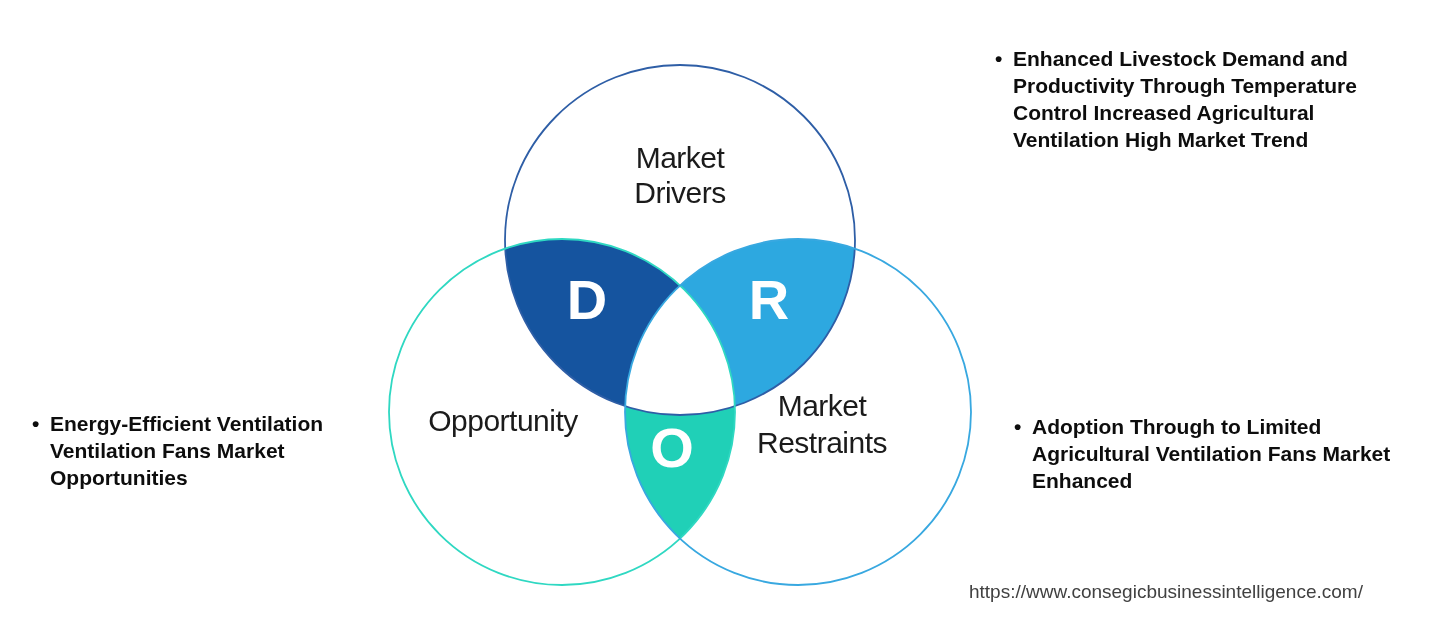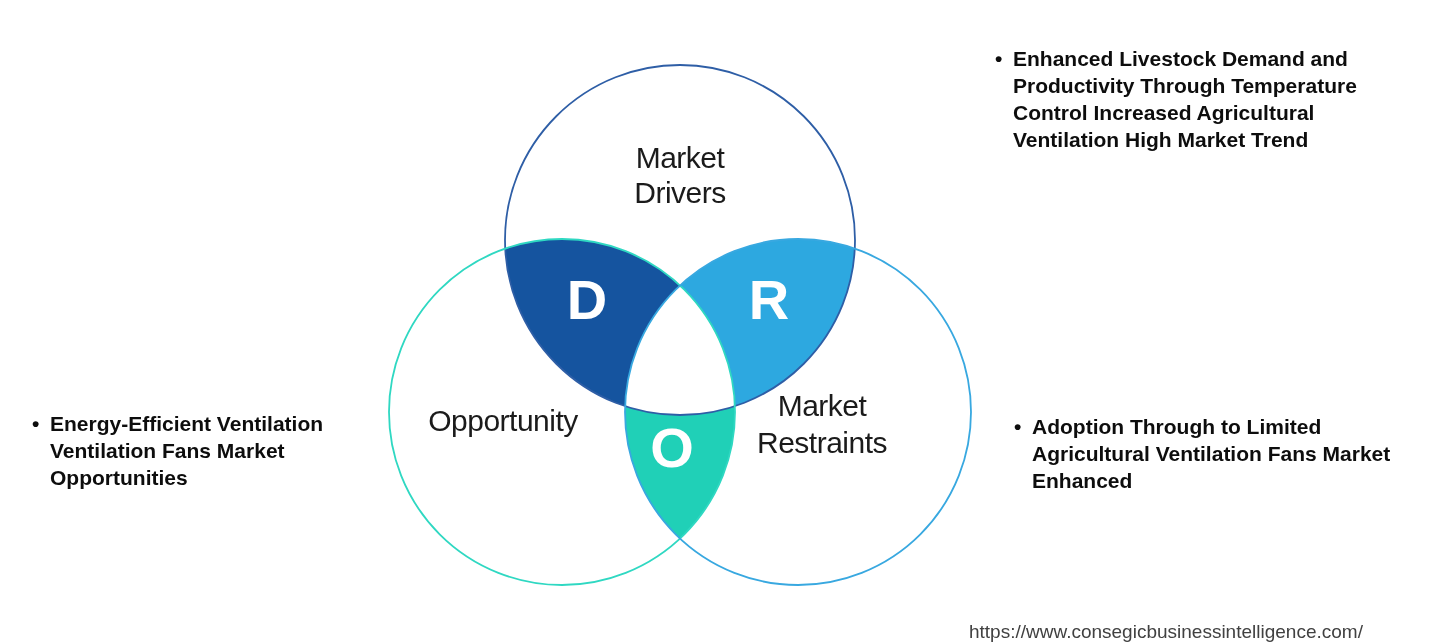--- a/index.html
+++ b/index.html
@@ -57,21 +57,20 @@
     white-space: nowrap;
   }
   .url {
     position: absolute;
     left: 969px;
     top: 581px;
     font-size: 19px;
     font-weight: 400;
     color: #414141;
     white-space: nowrap;
-    margin-top: 40px;
   }
 </style>
 </head>
 <body>
 
 <div class="canvas">
 
   <svg class="venn" width="1453" height="643" viewBox="0 0 1453 643">
     <defs>
       <clipPath id="clipT">

